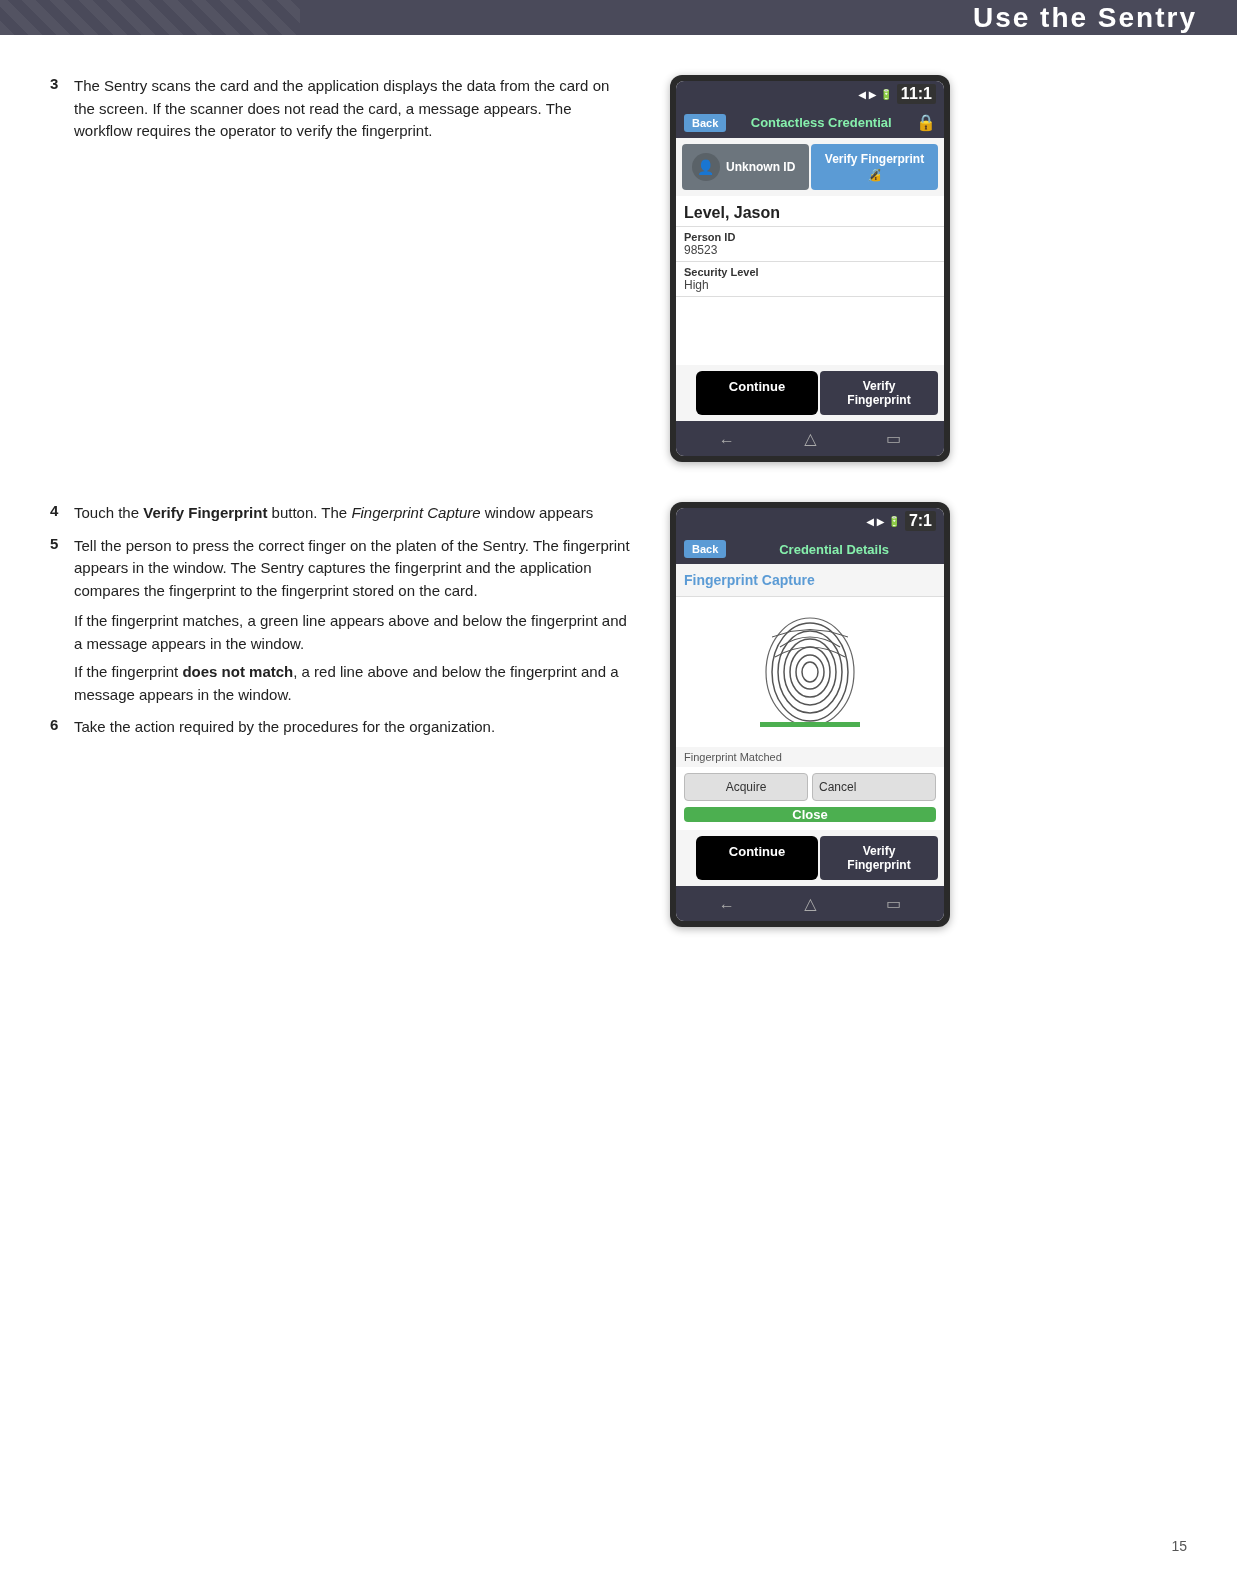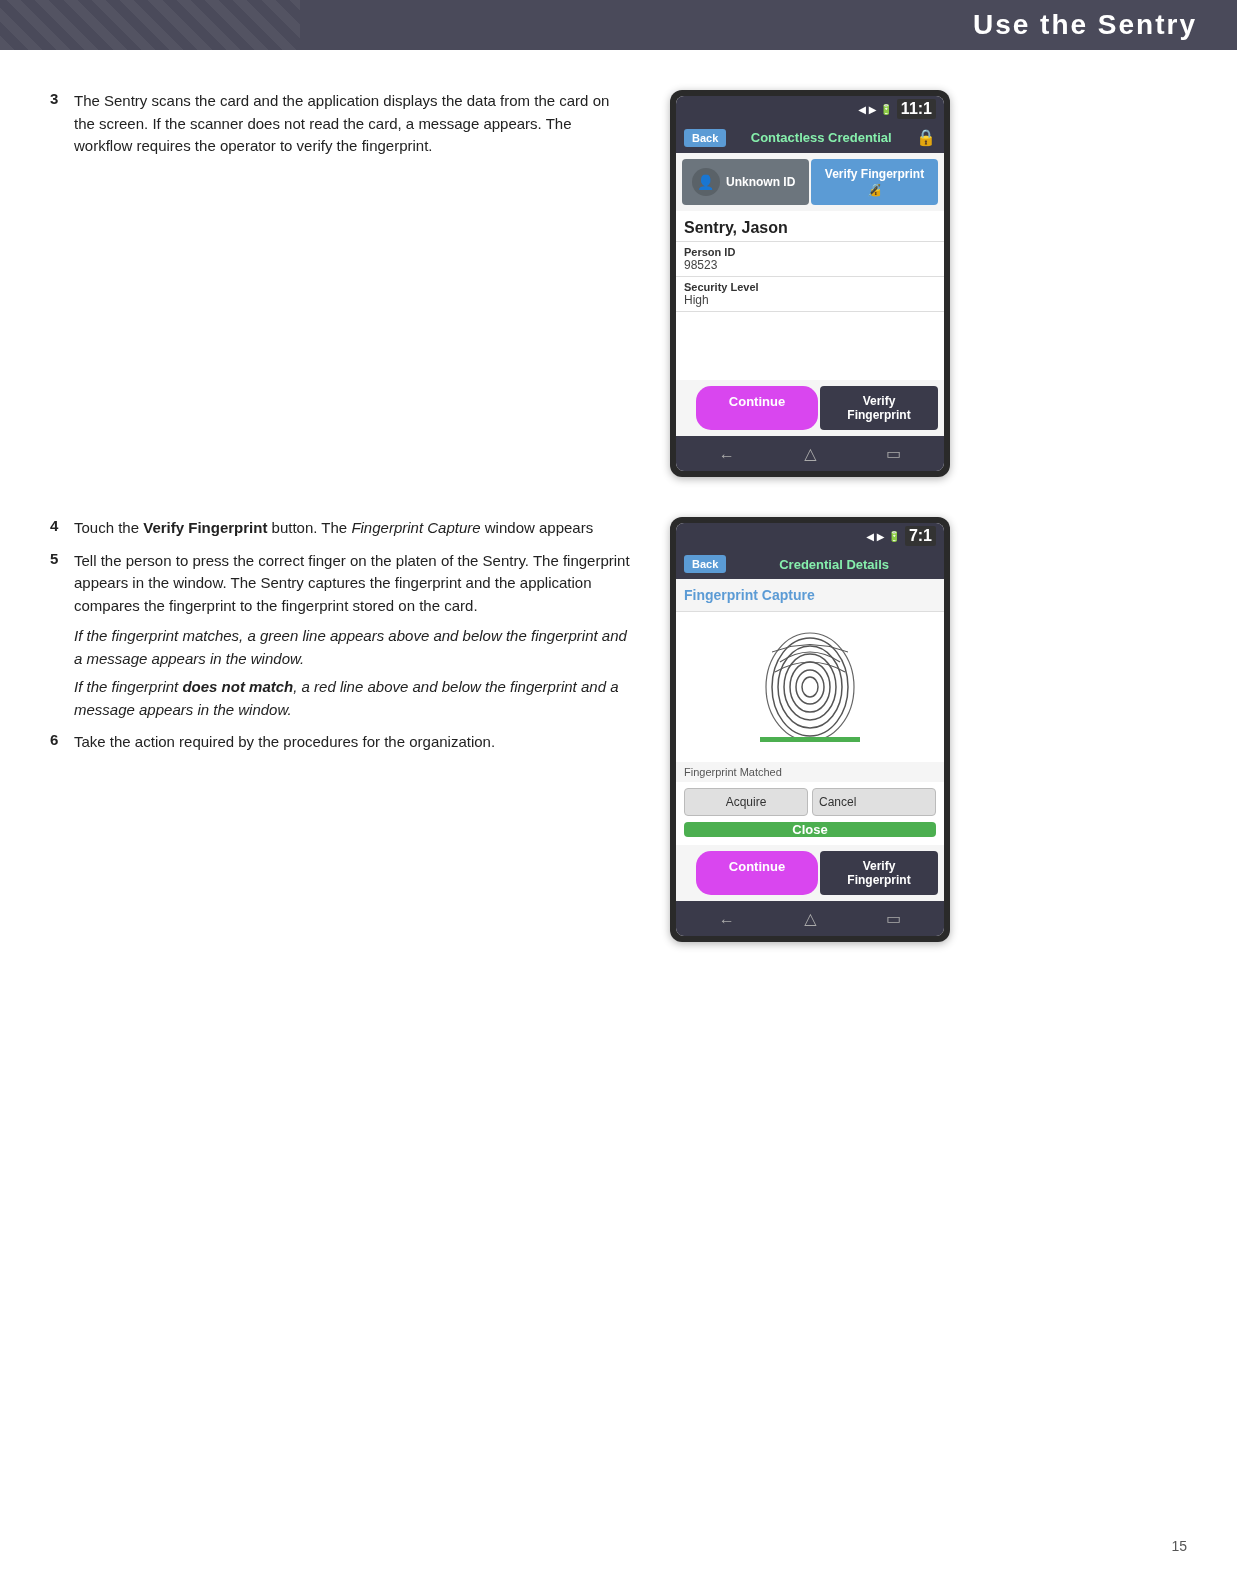--- a/index.html
+++ b/index.html
@@ -7,21 +7,21 @@
       font-family: Arial, sans-serif;
       background: #fff;
       width: 1237px;
       min-height: 1586px;
       position: relative;
     }
 
     
     .page-header {
       background: #4a4a5a;
-      height: 50px;
+      height: 35px;
       display: flex;
       align-items: center;
       justify-content: flex-end;
       padding-right: 40px;
       position: relative;
       overflow: hidden;
     }
     .page-header::before {
       content: '';
       position: absolute;
@@ -228,24 +228,24 @@
     
     .bottom-action-bar {
       display: flex;
       gap: 2px;
       padding: 6px;
       background: #f5f5f5;
       margin-top: 8px;
     }
 
     .continue-btn {
-      background: #d946ef;
+      background: #000000;
       color: #fff;
       padding: 8px 12px;
-      border-radius: 15px;
+      border-radius: 6px;
       font-size: 13px;
       font-weight: bold;
       flex: 1;
       text-align: center;
       margin-left: 14px;
     }
 
     .verify-fp-btn-bottom {
       background: #3a3a4a;
       color: #fff;
@@ -364,21 +364,20 @@
       bottom: 32px;
       right: 50px;
       font-size: 14px;
       color: #555;
     }
 
     
     .sub-steps {
       margin-left: 24px;
       margin-top: 8px;
-      font-style: italic;
     }
 
     .sub-step-text {
       font-size: 15px;
       line-height: 1.5;
       color: #222;
       margin-bottom: 6px;
     }
 
     .sub-step-text strong {
@@ -423,21 +422,21 @@
             <div>
               <div>Unknown ID</div>
             </div>
           </div>
           <div class="verify-fp-btn">
             <span>Verify Fingerprint</span>
             <span>🔏</span>
           </div>
         </div>
 
-        <div class="person-name">Sentry, Jason</div>
+        <div class="person-name">Level, Jason</div>
         <div class="person-field">
           <div class="person-field-label">Person ID</div>
           <div class="person-field-value">98523</div>
         </div>
         <div class="person-field">
           <div class="person-field-label">Security Level</div>
           <div class="person-field-value">High</div>
         </div>
 
         <div style="height:60px; background:#fff;"></div>

